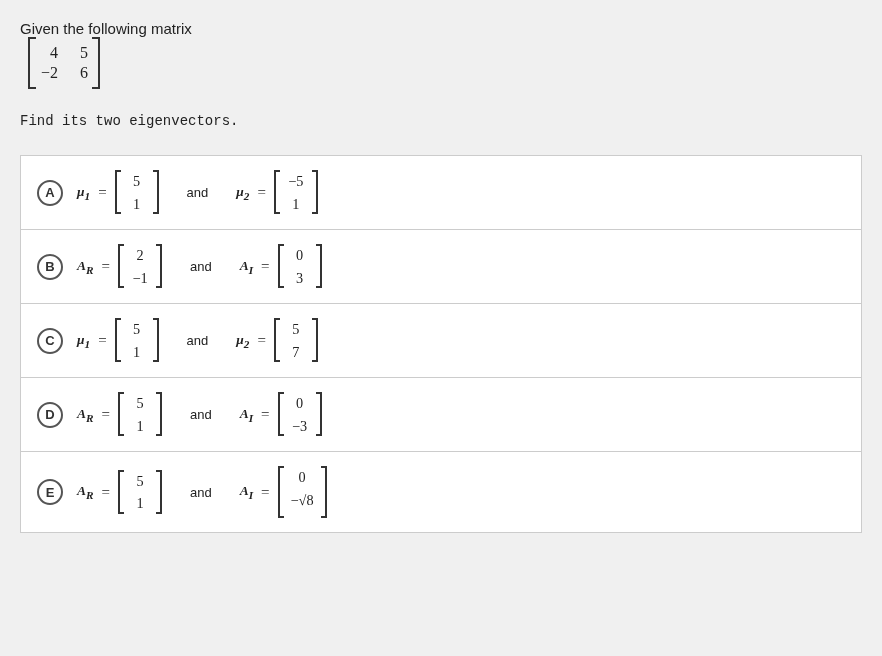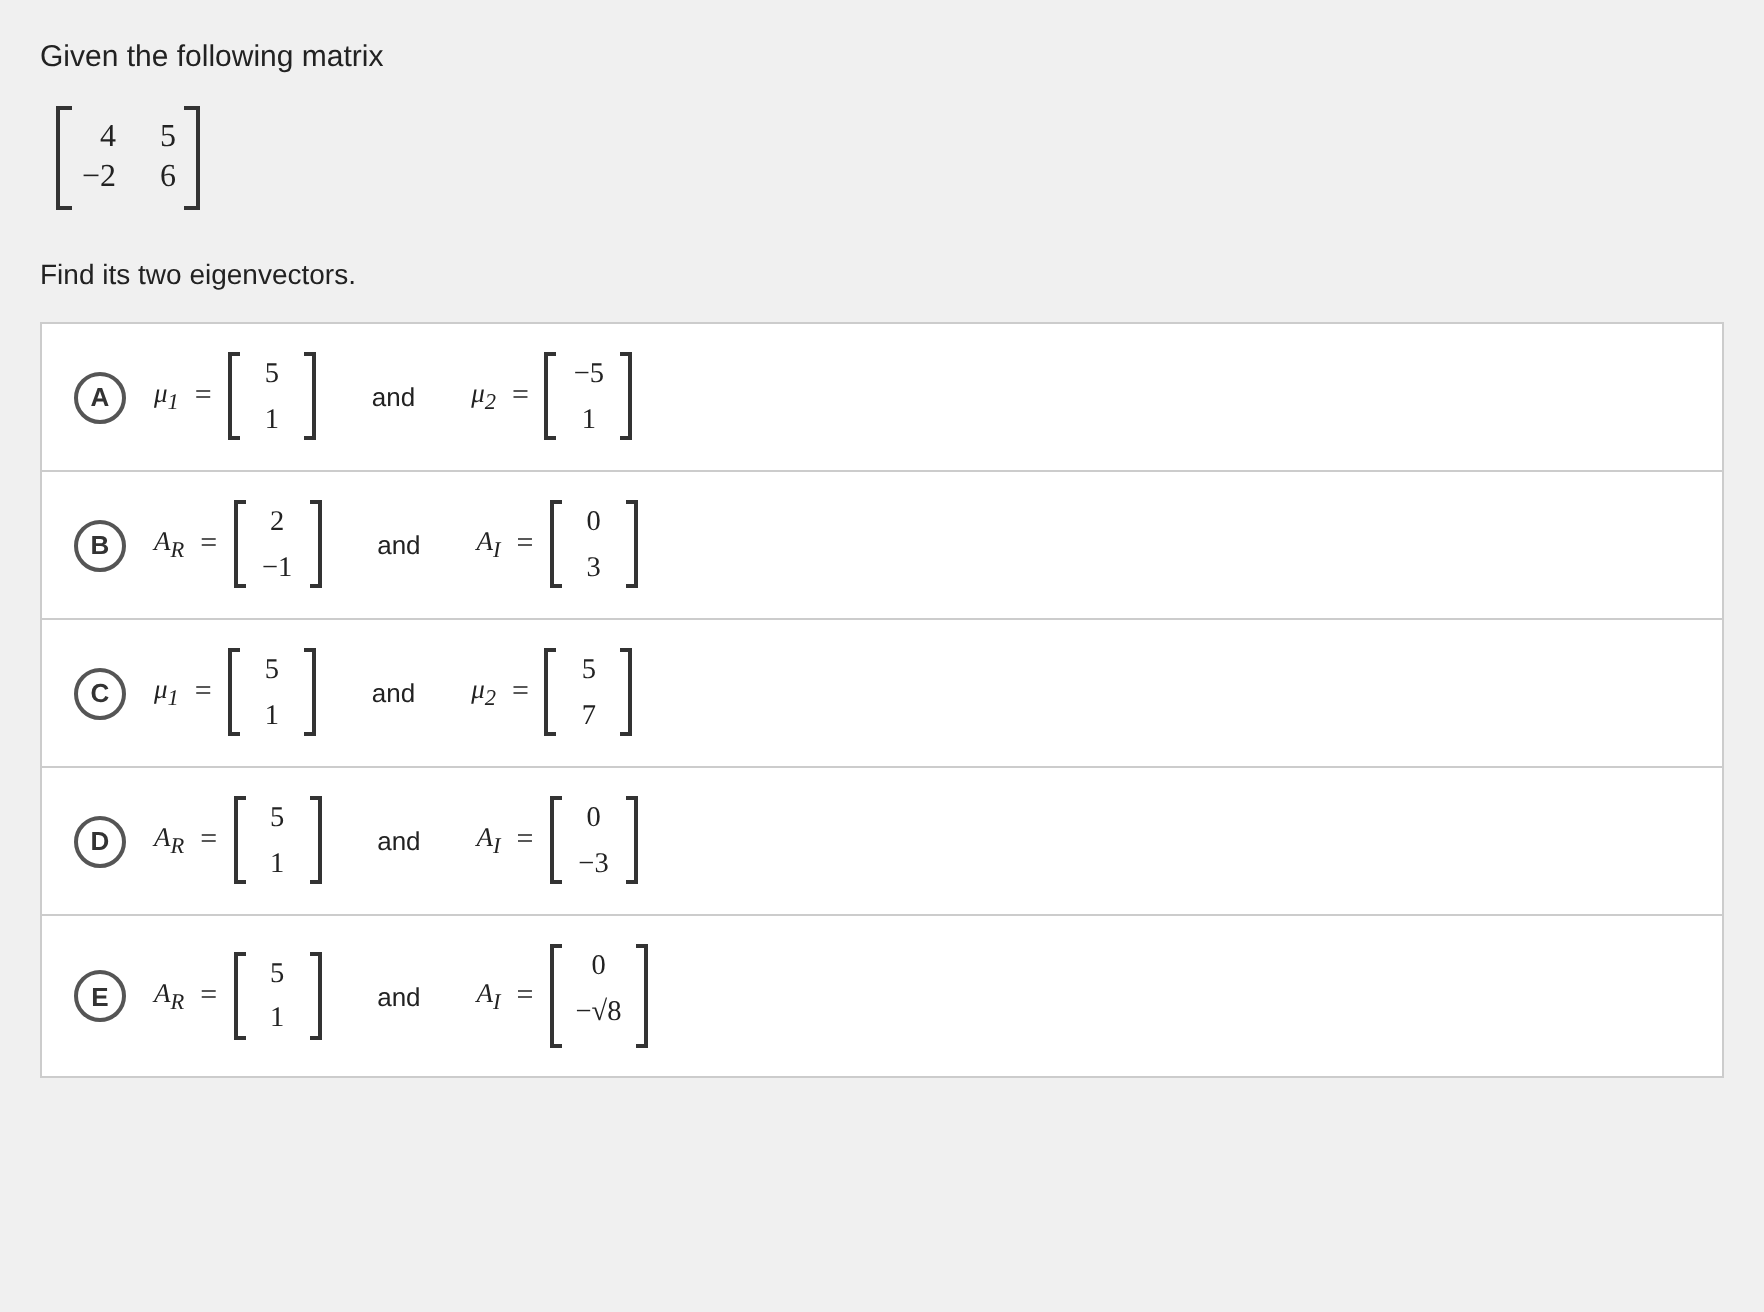--- a/index.html
+++ b/index.html
@@ -5,21 +5,20 @@
     * { box-sizing: border-box; margin: 0; padding: 0; }
     body {
       font-family: "Times New Roman", Times, serif;
       background: #f0f0f0;
       padding: 20px;
       font-size: 16px;
       color: #222;
     }
     .page-title {
       font-size: 15px;
-      margin-bottom: 16px;
       font-family: Arial, sans-serif;
       font-weight: normal;
     }
     .matrix-display {
       display: inline-flex;
       align-items: center;
       margin-bottom: 20px;
     }
     .matrix-rows {
       display: flex;
@@ -30,23 +29,23 @@
     .matrix-row {
       display: flex;
       gap: 12px;
       font-size: 1em;
     }
     .matrix-cell {
       min-width: 18px;
       text-align: right;
     }
     .question-text {
-      font-family: Liberation Sans, sans-serif;
+      font-family: Liberation Mono, monospace;
       font-size: 14px;
-      margin-bottom: 16px;
+      margin-bottom: 26px;
     }
     .options-container {
       display: flex;
       flex-direction: column;
       gap: 0;
     }
     .option-row {
       display: flex;
       align-items: center;
       padding: 14px 16px;
@@ -81,20 +80,21 @@
     }
     
     .vec-expr {
       display: inline-flex;
       align-items: center;
       gap: 4px;
     }
     .vec-name {
       font-style: italic;
       font-size: 0.9em;
+      font-weight: bold;
     }
     .eq-sign {
       margin: 0 4px;
     }
     .col-vector {
       display: inline-flex;
       align-items: stretch;
       position: relative;
     }
     .col-vector-inner {

